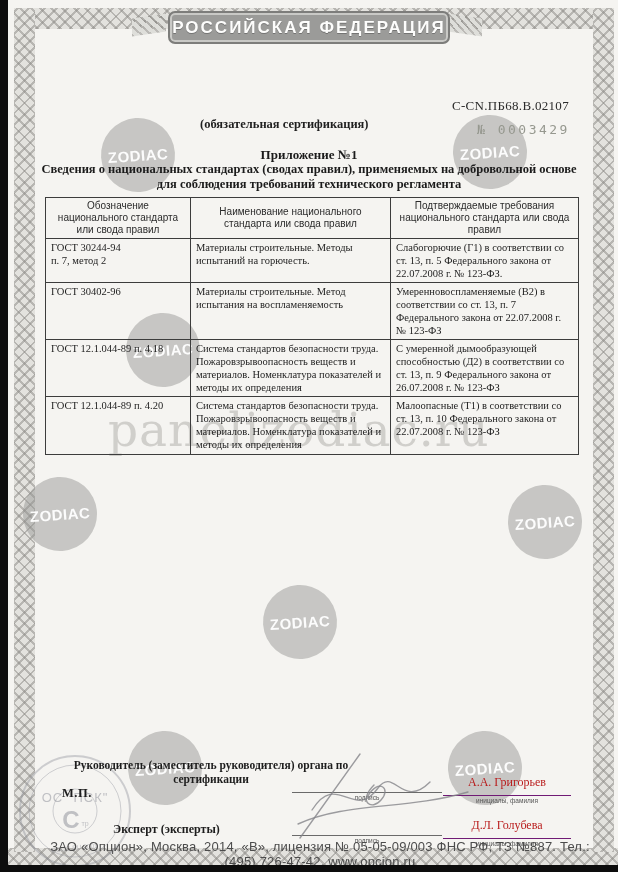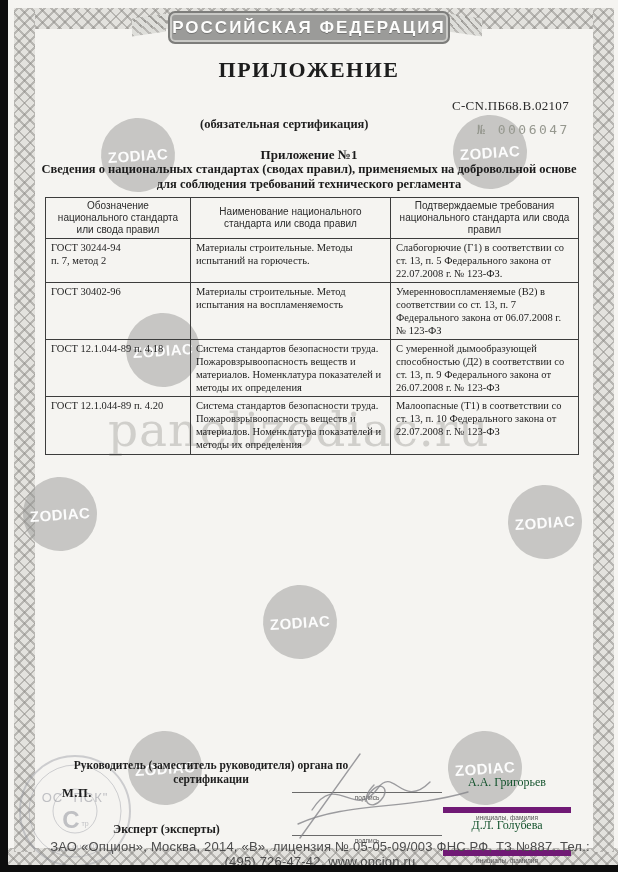--- a/index.html
+++ b/index.html
@@ -121,21 +121,21 @@
   }
   .sig-line-1{left:292px;top:792px;}
   .sig-line-2{left:292px;top:835px;}
   .tiny-cap{
     font-family:"Liberation Sans", sans-serif;font-size:6.5px;color:#575757;
     display:block;margin-top:1px;
   }
   .name-block{
     position:absolute;width:128px;z-index:2;text-align:center;
   }
-  .name-block .nm{font-size:12px;color:#14532d;padding-bottom:17px;border-bottom:6px solid #701a75;}
+  .name-block .nm{font-size:12px;color:#b91c1c;padding-bottom:5px;border-bottom:1px solid #701a75;}
   .name-1{left:443px;top:775px;}
   .name-2{left:443px;top:818px;}
   .sig-svg{position:absolute;left:282px;top:748px;z-index:3;}
   .stamp-svg{position:absolute;left:13px;top:750px;z-index:2;}
   .footer{
     position:absolute;left:40px;top:839px;width:560px;z-index:3;text-align:center;
     font-family:"Liberation Sans", sans-serif;font-size:13px;color:#4c4c4c;
     letter-spacing:.2px;
   }
 </style>
@@ -162,24 +162,23 @@
   <div class="zwm" style="left:448px;top:731px;">ZODIAC</div>
 
   <div class="site-wm">panelizodiac.ru</div>
 
   <div class="wing wing-left"></div>
   <div class="wing wing-right"></div>
   <div class="banner">
     <span class="banner-text">РОССИЙСКАЯ ФЕДЕРАЦИЯ</span>
   </div>
 
-  <div class="doc-title">ПРИЛОЖЕНИЕ</div>
   <div class="cert-no">С-CN.ПБ68.В.02107</div>
   <div class="cert-type">(обязательная сертификация)</div>
-  <div class="form-no">№ 0006047</div>
+  <div class="form-no">№ 0003429</div>
   <div class="app-title">Приложение №1</div>
   <div class="app-desc">Сведения о национальных стандартах (сводах правил), применяемых на добровольной основе для соблюдения требований технического регламента</div>
 
   <table class="std">
     <colgroup>
       <col style="width:145px">
         <col style="width:200px">
         <col style="width:188px">
     </colgroup>
     <thead>
@@ -192,21 +191,21 @@
     <tbody>
       <tr style="height:40px;">
         <td class="c1">ГОСТ 30244-94
 п. 7, метод 2</td>
         <td>Материалы строительные. Методы испытаний на горючесть.</td>
         <td>Слабогорючие (Г1) в соответствии со ст. 13, п. 5 Федерального закона от 22.07.2008 г. № 123-ФЗ.</td>
       </tr>
       <tr style="height:48px;">
         <td class="c1">ГОСТ 30402-96</td>
         <td>Материалы строительные. Метод испытания на воспламеняемость</td>
-        <td>Умеренновоспламеняемые (В2) в соответствии со ст. 13, п. 7 Федерального закона от 06.07.2008 г. № 123-ФЗ</td>
+        <td>Умеренновоспламеняемые (В2) в соответствии со ст. 13, п. 7 Федерального закона от 22.07.2008 г. № 123-ФЗ</td>
       </tr>
       <tr style="height:52px;">
         <td class="c1">ГОСТ 12.1.044-89 п. 4.18</td>
         <td>Система стандартов безопасности труда. Пожаровзрывоопасность веществ и материалов. Номенклатура показателей и методы их определения</td>
         <td>С умеренной дымообразующей способностью (Д2) в соответствии со ст. 13, п. 9 Федерального закона от 26.07.2008 г. № 123-ФЗ</td>
       </tr>
       <tr style="height:58px;">
         <td class="c1">ГОСТ 12.1.044-89 п. 4.20</td>
         <td>Система стандартов безопасности труда. Пожаровзрывоопасность веществ и материалов. Номенклатура показателей и методы их определения</td>
         <td>Малоопасные (Т1) в соответствии со ст. 13, п. 10 Федерального закона от 22.07.2008 г. № 123-ФЗ</td>

